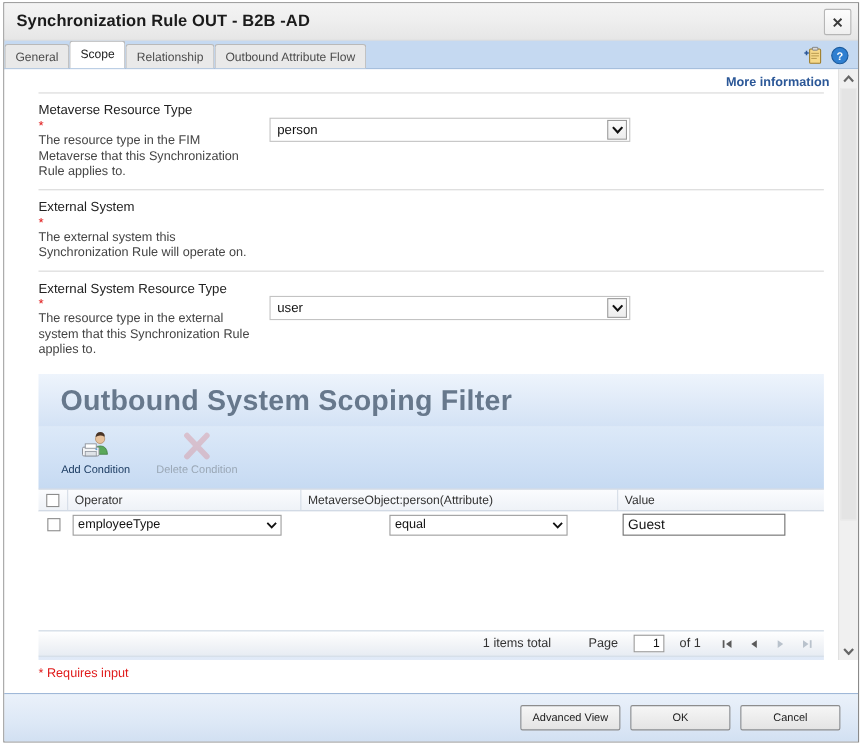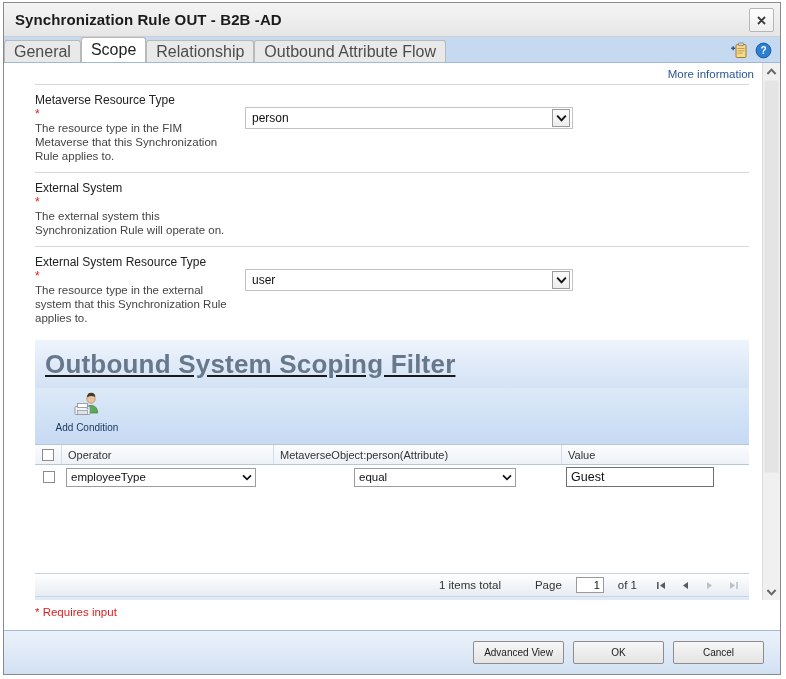--- a/index.html
+++ b/index.html
@@ -66,21 +66,21 @@
     display: flex;
     align-items: flex-end;
     position: relative;
     flex: 0 0 auto;
   }
   .tab {
     height: 22px;
     line-height: 22px;
     padding: 0 9px;
     margin-top: 3px;
-    font-size: 16px;
+    font-size: 11px;
     color: #4c4c4c;
     background: #e9e9e9;
     border: 1px solid #b9b9b9;
     border-bottom: none;
     border-radius: 3px 3px 0 0;
     cursor: pointer;
     box-sizing: border-box;
     white-space: nowrap;
   }
   .tab.active {
@@ -119,20 +119,21 @@
     text-align: right;
     padding-right: 8px;
     padding-top: 4px;
     box-sizing: border-box;
   }
   #moreinfo {
     font-size: 11.5px;
     color: #2b5797;
     cursor: pointer;
     text-decoration: none;
+    font-weight: bold;
   }
 
   
   .field-row {
     position: relative;
     border-top: 1px solid #d8d8d8;
     padding: 8px 0 9px 0;
     margin: 0 13px 0 31px;
     min-height: 58px;
     box-sizing: border-box;
@@ -192,23 +193,22 @@
 
   
   #filter-panel {
     margin: 6px 13px 0 31px;
   }
   #filter-title {
     background: linear-gradient(to bottom,#eef4fc 0%, #dfeaf8 55%, #d3e2f5 100%);
     height: 48px;
     display: flex;
     align-items: center;
-    padding-left: 10px;
-    box-sizing: border-box;
-    text-decoration: underline;
+    padding-left: 20px;
+    box-sizing: border-box;
   }
   #filter-title span {
     font-size: 26px;
     font-weight: bold;
     color: #67788c;
     letter-spacing: 0.2px;
   }
   #toolbar {
     background: linear-gradient(to bottom,#dce9f8 0%, #cfe0f5 60%, #c6daf2 100%);
     height: 56px;
@@ -537,20 +537,28 @@
                 <path d="M12.5 21 q0.4 -7.6 6.6 -7.6 q6.2 0 6.6 7.6 z" fill="#5aa85a" stroke="#3d7a3d" stroke-width="0.7"></path>
                 <rect x="3" y="14.5" width="15" height="8" rx="1.2" fill="#f3f4f6" stroke="#8b9099" stroke-width="0.9"></rect>
                 <rect x="5.5" y="11.5" width="10" height="4" fill="#ffffff" stroke="#8b9099" stroke-width="0.8"></rect>
                 <rect x="5.5" y="18.5" width="10" height="4" fill="#dfe3e8" stroke="#8b9099" stroke-width="0.7"></rect>
                 <circle cx="15.6" cy="16.4" r="0.9" fill="#5c9fd6"></circle>
               </svg>
             </div>
             <div class="lbl">Add Condition</div>
           </div>
 
+          <div class="tbtn disabled">
+            <div class="ic">
+              <svg width="30" height="28" viewBox="0 0 30 28">
+                <path d="M6 4 L24 23 M24 4 L6 23" stroke="#d9737a" stroke-width="5.2" stroke-linecap="round" fill="none"></path>
+              </svg>
+            </div>
+            <div class="lbl">Delete Condition</div>
+          </div>
         </div>
 
         <div id="grid">
 
           <div id="grid-head">
             <div class="gcell-chk">
               <span class="chk"></span>
             </div>
             <div class="gcell c-op">Operator</div>
             <div class="gcell c-attr">MetaverseObject:person(Attribute)</div>

